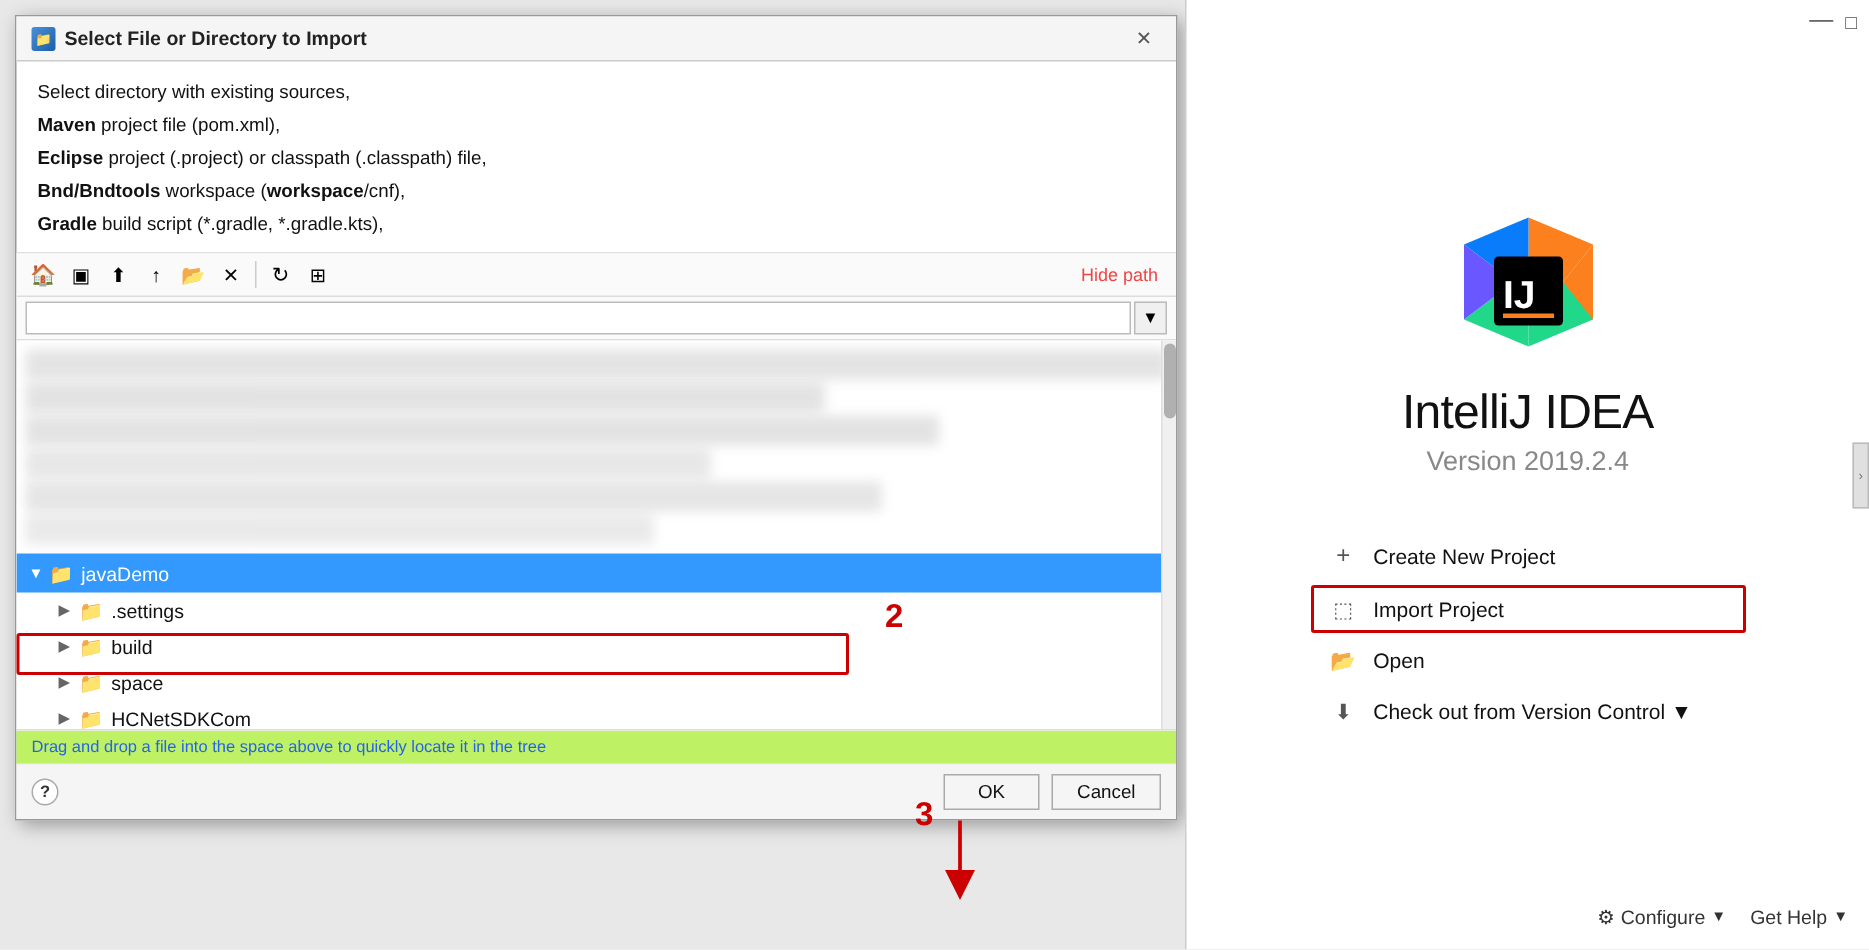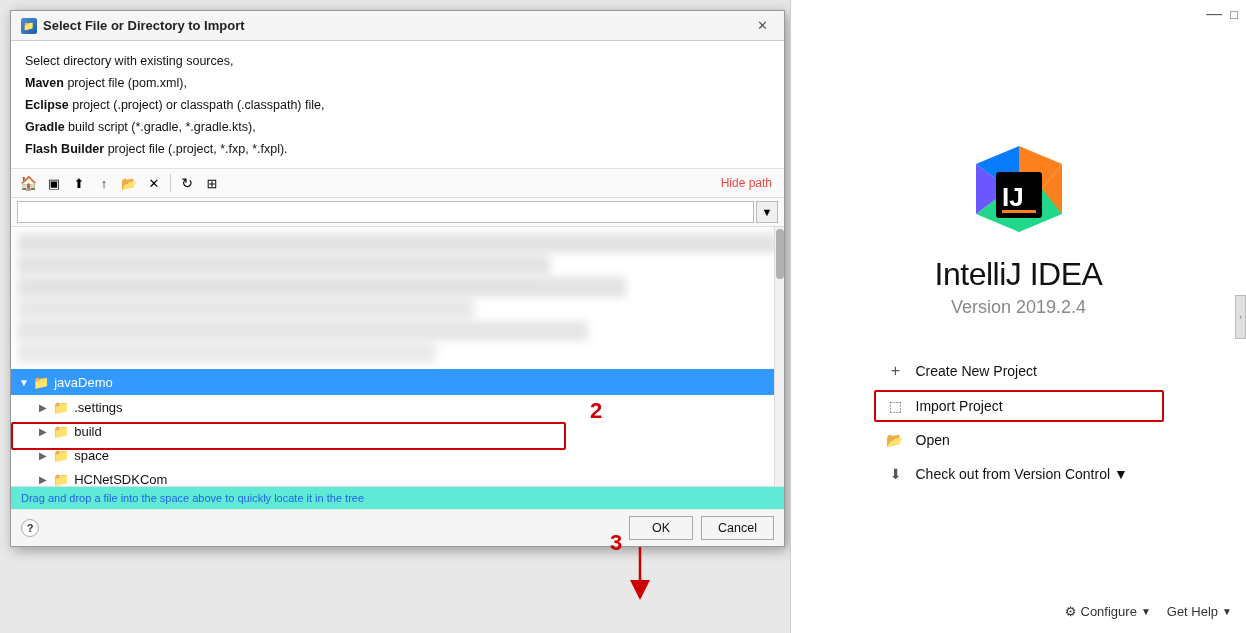--- a/index.html
+++ b/index.html
@@ -29,22 +29,22 @@
         </div>
         <span style="font-size:13px; font-weight:600; color:#222;">Select File or Directory to Import</span>
       </div>
       <button style="font-size:13px; cursor:pointer; color:#555; border:none; background:none; padding:2px 6px; font-family:Arial;">✕</button>
     </div>
 
     <div style="padding:10px 14px 8px 14px; font-size:12.5px; line-height:1.75; color:#111; border-bottom:1px solid #e0e0e0;">
       <div><span>Select directory with existing sources,</span></div>
       <div><b>Maven</b> project file (pom.xml),</div>
       <div><b>Eclipse</b> project (.project) or classpath (.classpath) file,</div>
+      <div><b>Bnd/Bndtools</b> workspace (<b>workspace</b>/cnf),</div>
       <div><b>Gradle</b> build script (*.gradle, *.gradle.kts),</div>
-      <div><b>Flash Builder</b> project file (.project, *.fxp, *.fxpl).</div>
     </div>
 
     <div style="display:flex; align-items:center; padding:3px 6px; border-bottom:1px solid #ddd; background:#fafafa; justify-content:space-between;">
       <div style="display:flex; align-items:center; gap:1px;">
         <button title="Home" style="width:24px;height:22px;border:none;background:none;cursor:pointer;font-size:14px;border-radius:2px;">🏠</button>
         <button title="New Folder" style="width:24px;height:22px;border:none;background:none;cursor:pointer;font-size:13px;border-radius:2px;">▣</button>
         <button title="Up" style="width:24px;height:22px;border:none;background:none;cursor:pointer;font-size:13px;border-radius:2px;">⬆</button>
         <button title="Up Alt" style="width:24px;height:22px;border:none;background:none;cursor:pointer;font-size:13px;border-radius:2px;">↑</button>
         <button title="New Directory" style="width:24px;height:22px;border:none;background:none;cursor:pointer;font-size:13px;border-radius:2px; color:#555;">📂</button>
         <button title="Delete" style="width:24px;height:22px;border:none;background:none;cursor:pointer;font-size:13px;border-radius:2px;">✕</button>
@@ -96,21 +96,21 @@
         <span style="width:14px; font-size:10px; color:#666;">▶</span>
         <span style="margin-right:5px;">📁</span>
         <span>HCNetSDKCom</span>
       </div>
 
       <div style="position:absolute; right:0; top:0; width:10px; height:100%; background:#f0f0f0; border-left:1px solid #ddd;">
         <div style="width:8px; height:50px; background:#b0b0b0; border-radius:4px; margin:0 1px; margin-top:2px;"></div>
       </div>
     </div>
 
-    <div style="font-size:11px; color:#2563eb; padding:5px 10px; background:#5eead4; border-bottom:1px solid #eee;">Drag and drop a file into the space above to quickly locate it in the tree</div>
+    <div style="font-size:11px; color:#2563eb; padding:5px 10px; background:#bef264; border-bottom:1px solid #eee;">Drag and drop a file into the space above to quickly locate it in the tree</div>
 
     <div style="display:flex; justify-content:flex-end; align-items:center; padding:6px 10px; gap:8px; background:#f5f5f5; position:relative;">
       <div style="position:absolute; left:10px; width:18px; height:18px; border-radius:50%; background:#fff; border:1px solid #aaa; font-size:11px; display:flex; align-items:center; justify-content:center; cursor:pointer; color:#333; font-weight:bold;">
         <span>?</span>
       </div>
       <button style="padding:4px 22px; background:#f5f5f5; border:1px solid #aaa; font-size:12.5px; cursor:pointer; color:#111;">OK</button>
       <button style="padding:4px 16px; background:#f5f5f5; border:1px solid #aaa; font-size:12.5px; cursor:pointer; color:#111;">Cancel</button>
     </div>
   </div>
 

